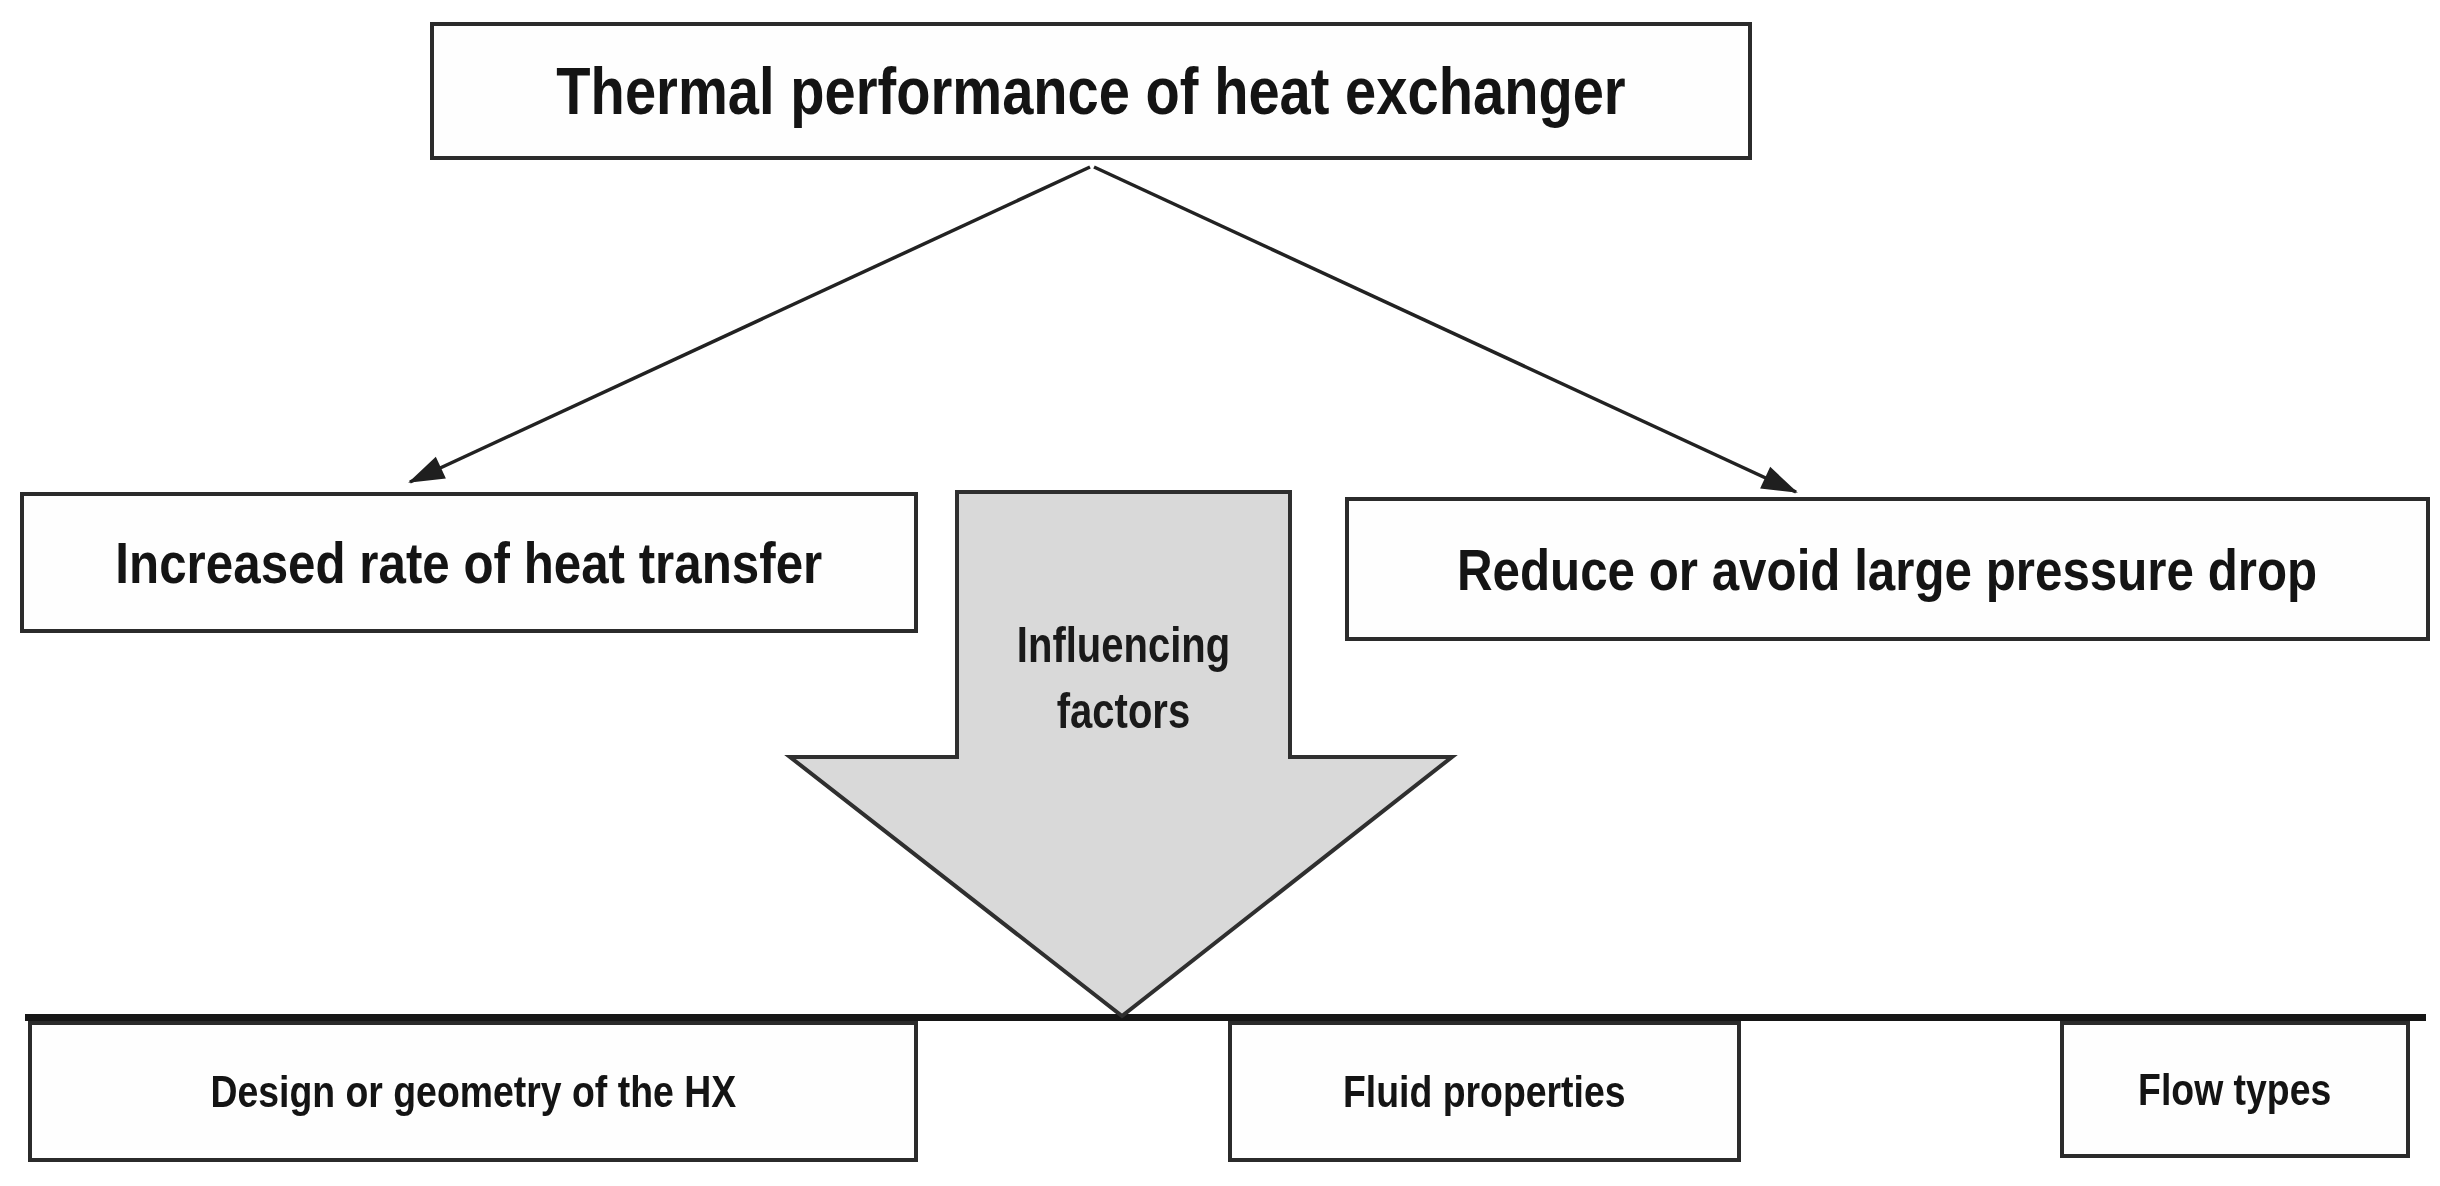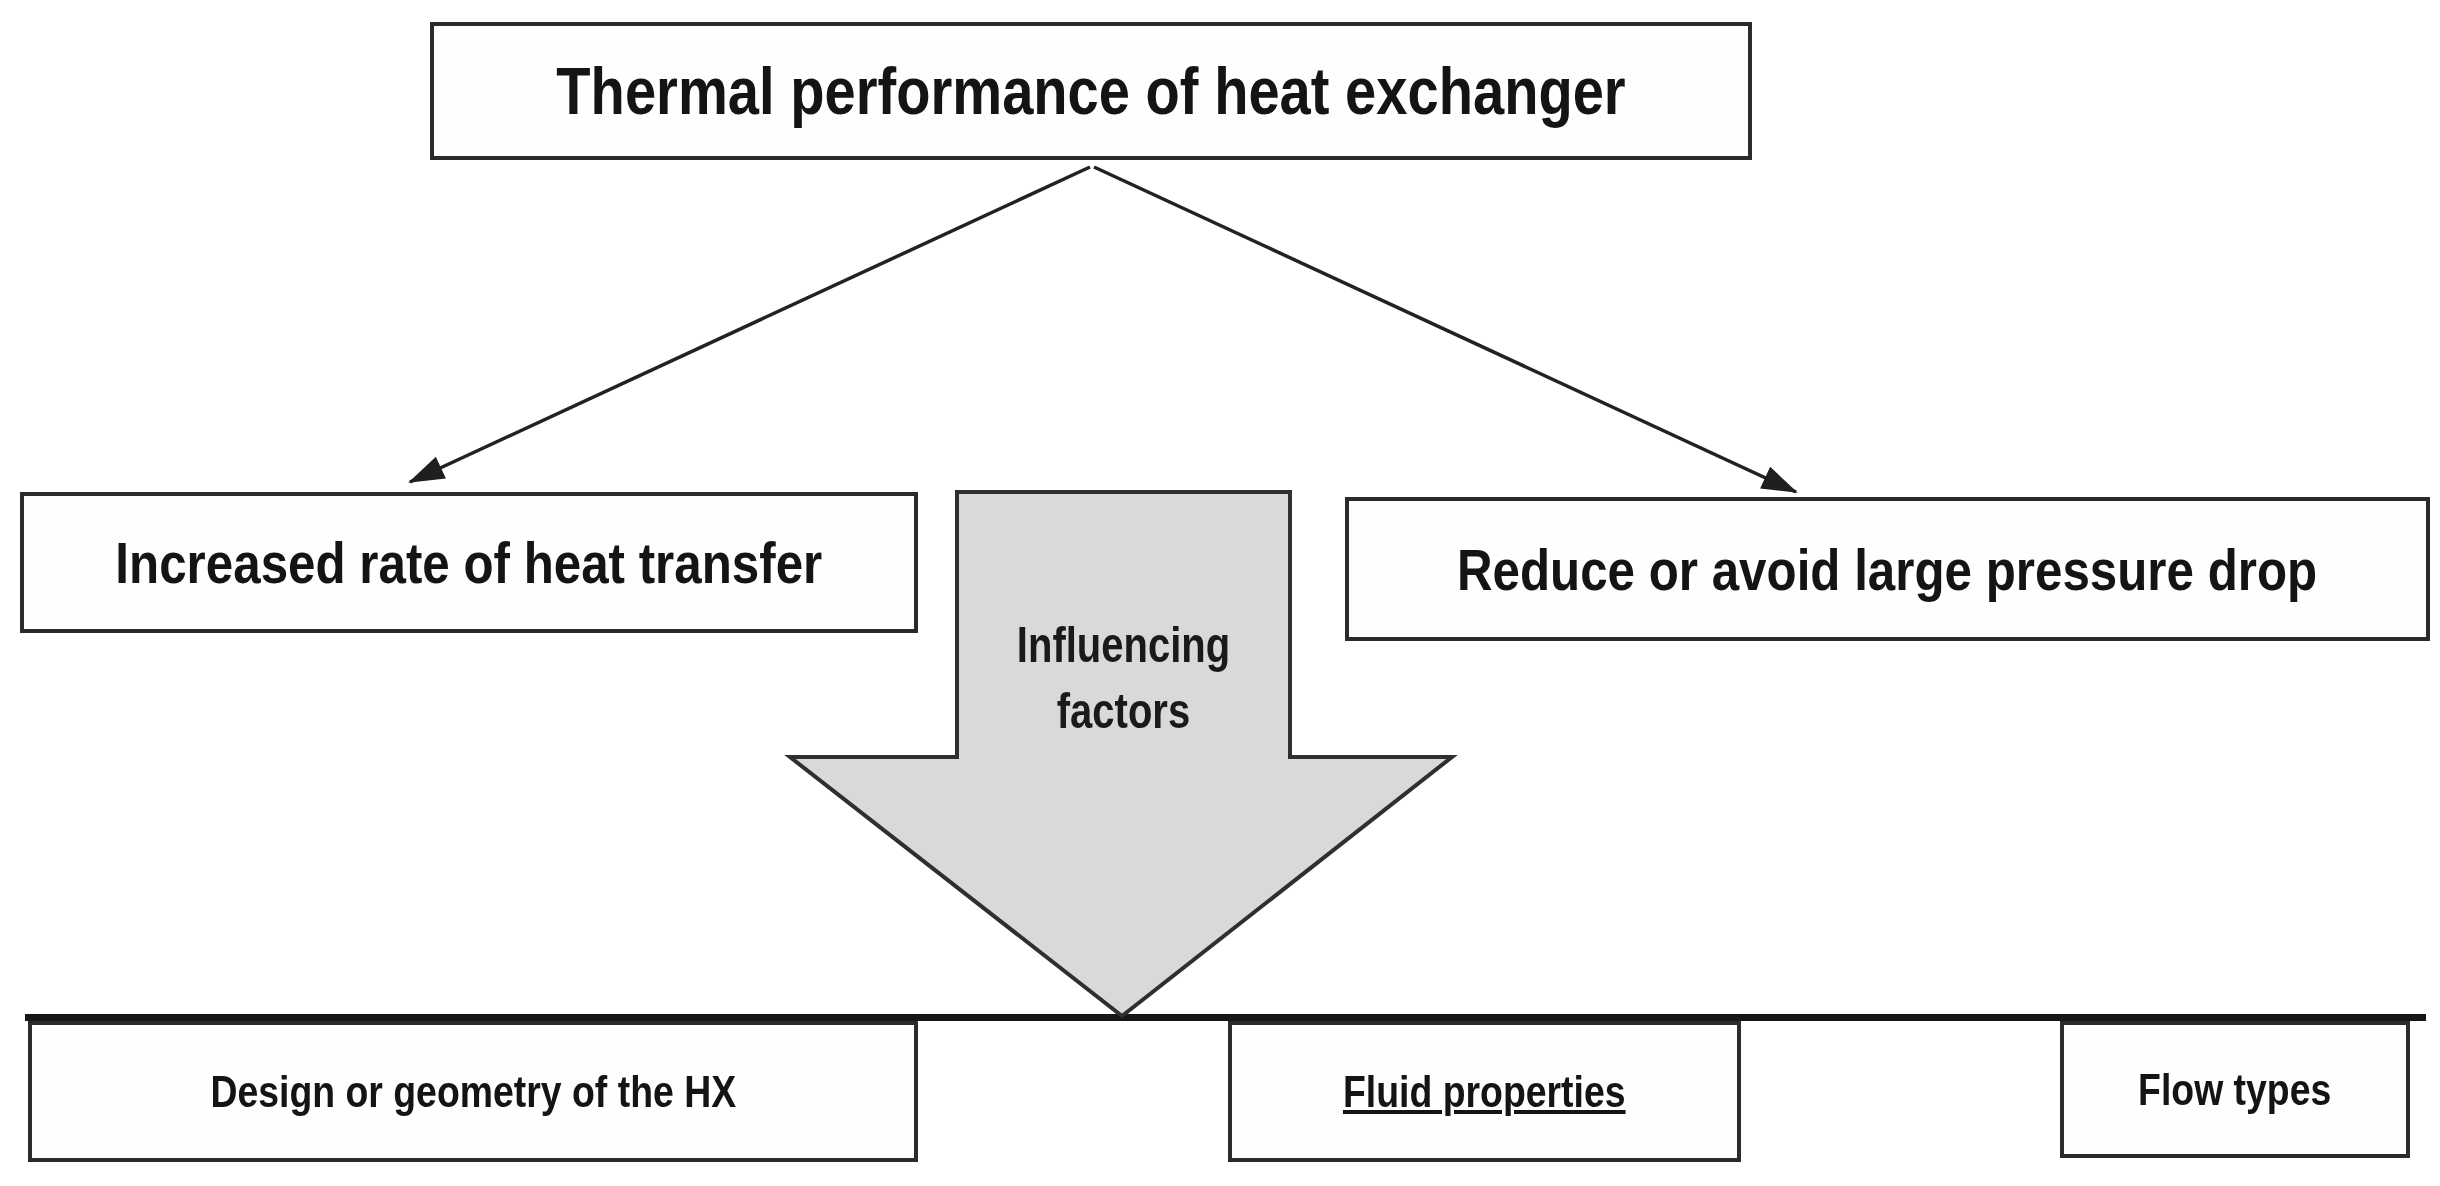--- a/index.html
+++ b/index.html
@@ -30,21 +30,21 @@
   .node .lbl {
     display: inline-block;
     transform: scaleX(0.85);
     transform-origin: center center;
   }
   .root-node   { left: 430px;  top: 22px;   width: 1322px; height: 138px; font-size: 66px; }
   .outcome-l   { left: 20px;   top: 492px;  width: 898px;  height: 141px; font-size: 58px; }
   .outcome-r   { left: 1345px; top: 497px;  width: 1085px; height: 144px; font-size: 58px; }
   .factor      { top: 1021px;  height: 141px; font-size: 44px; }
   .factor-design { left: 28px;   width: 890px; }
-  .factor-fluid  { left: 1228px; width: 513px; text-decoration: underline; }
+  .factor-fluid  { left: 1228px; width: 513px; }
   .factor-flow   { left: 2060px; width: 350px; height: 137px; text-align: right; }
 
   .overlay-svg {
     position: absolute;
     left: 0; top: 0;
     width: 2440px;
     height: 1186px;
   }
   .influence-label {
     position: absolute;

